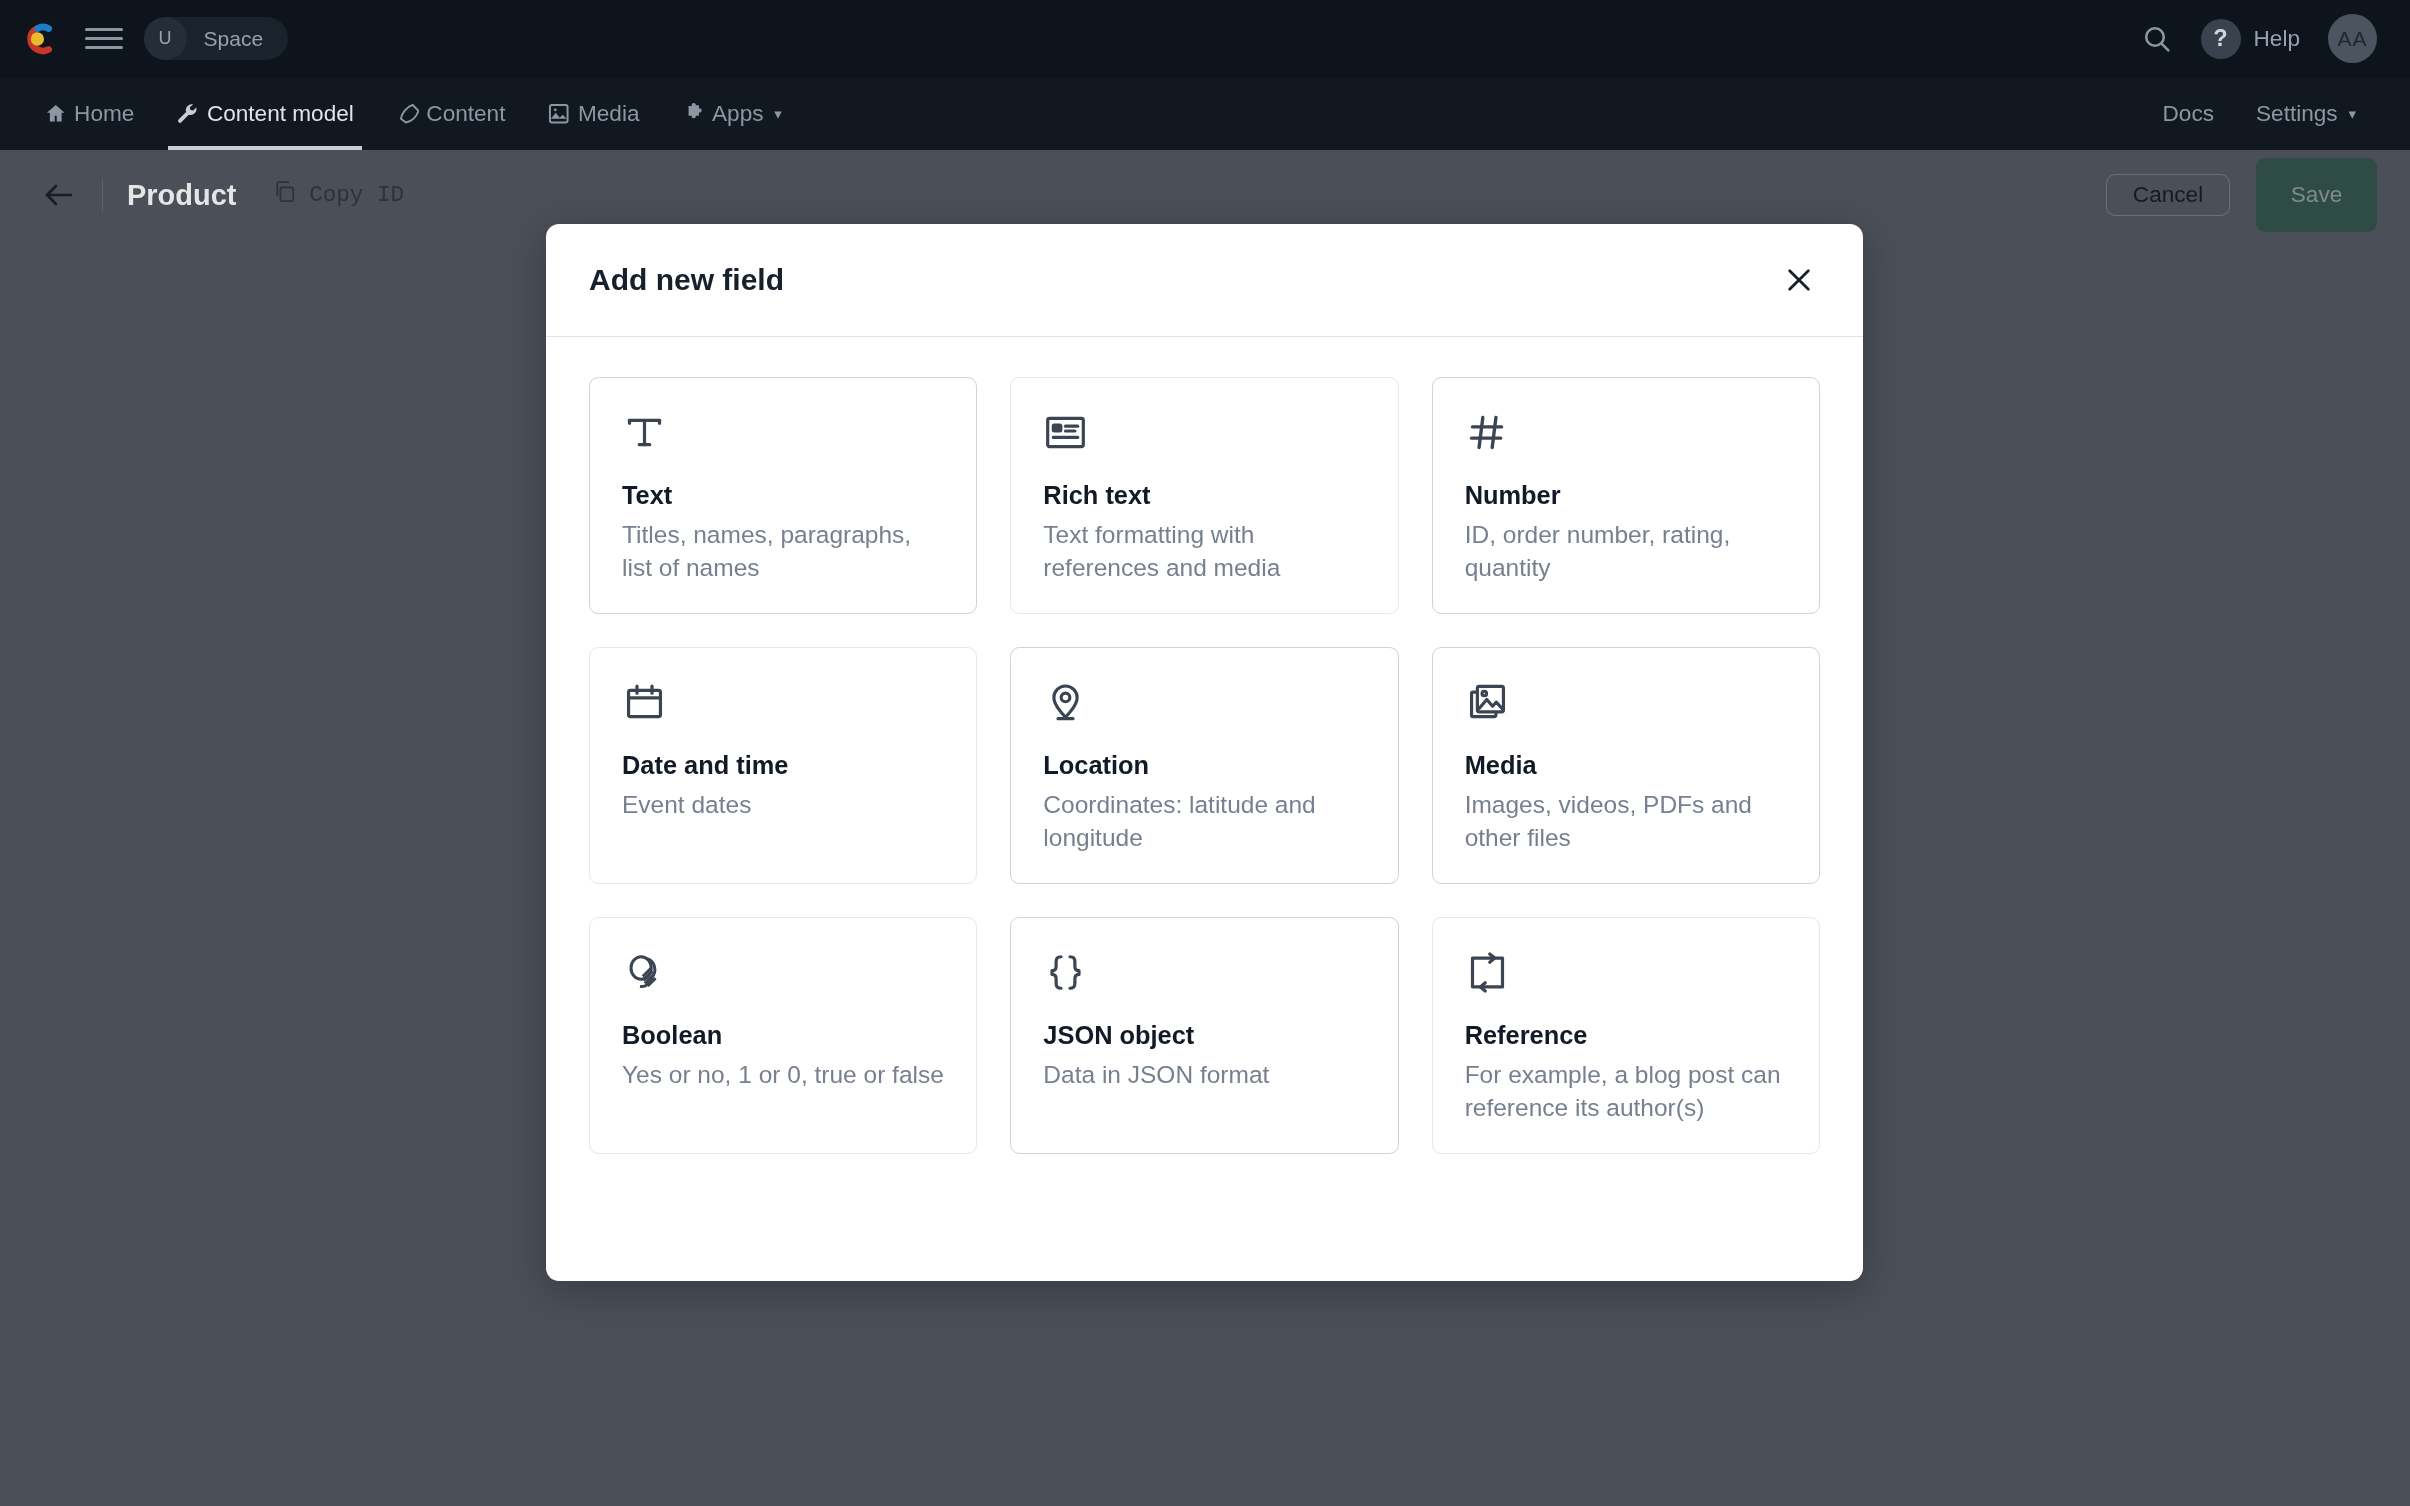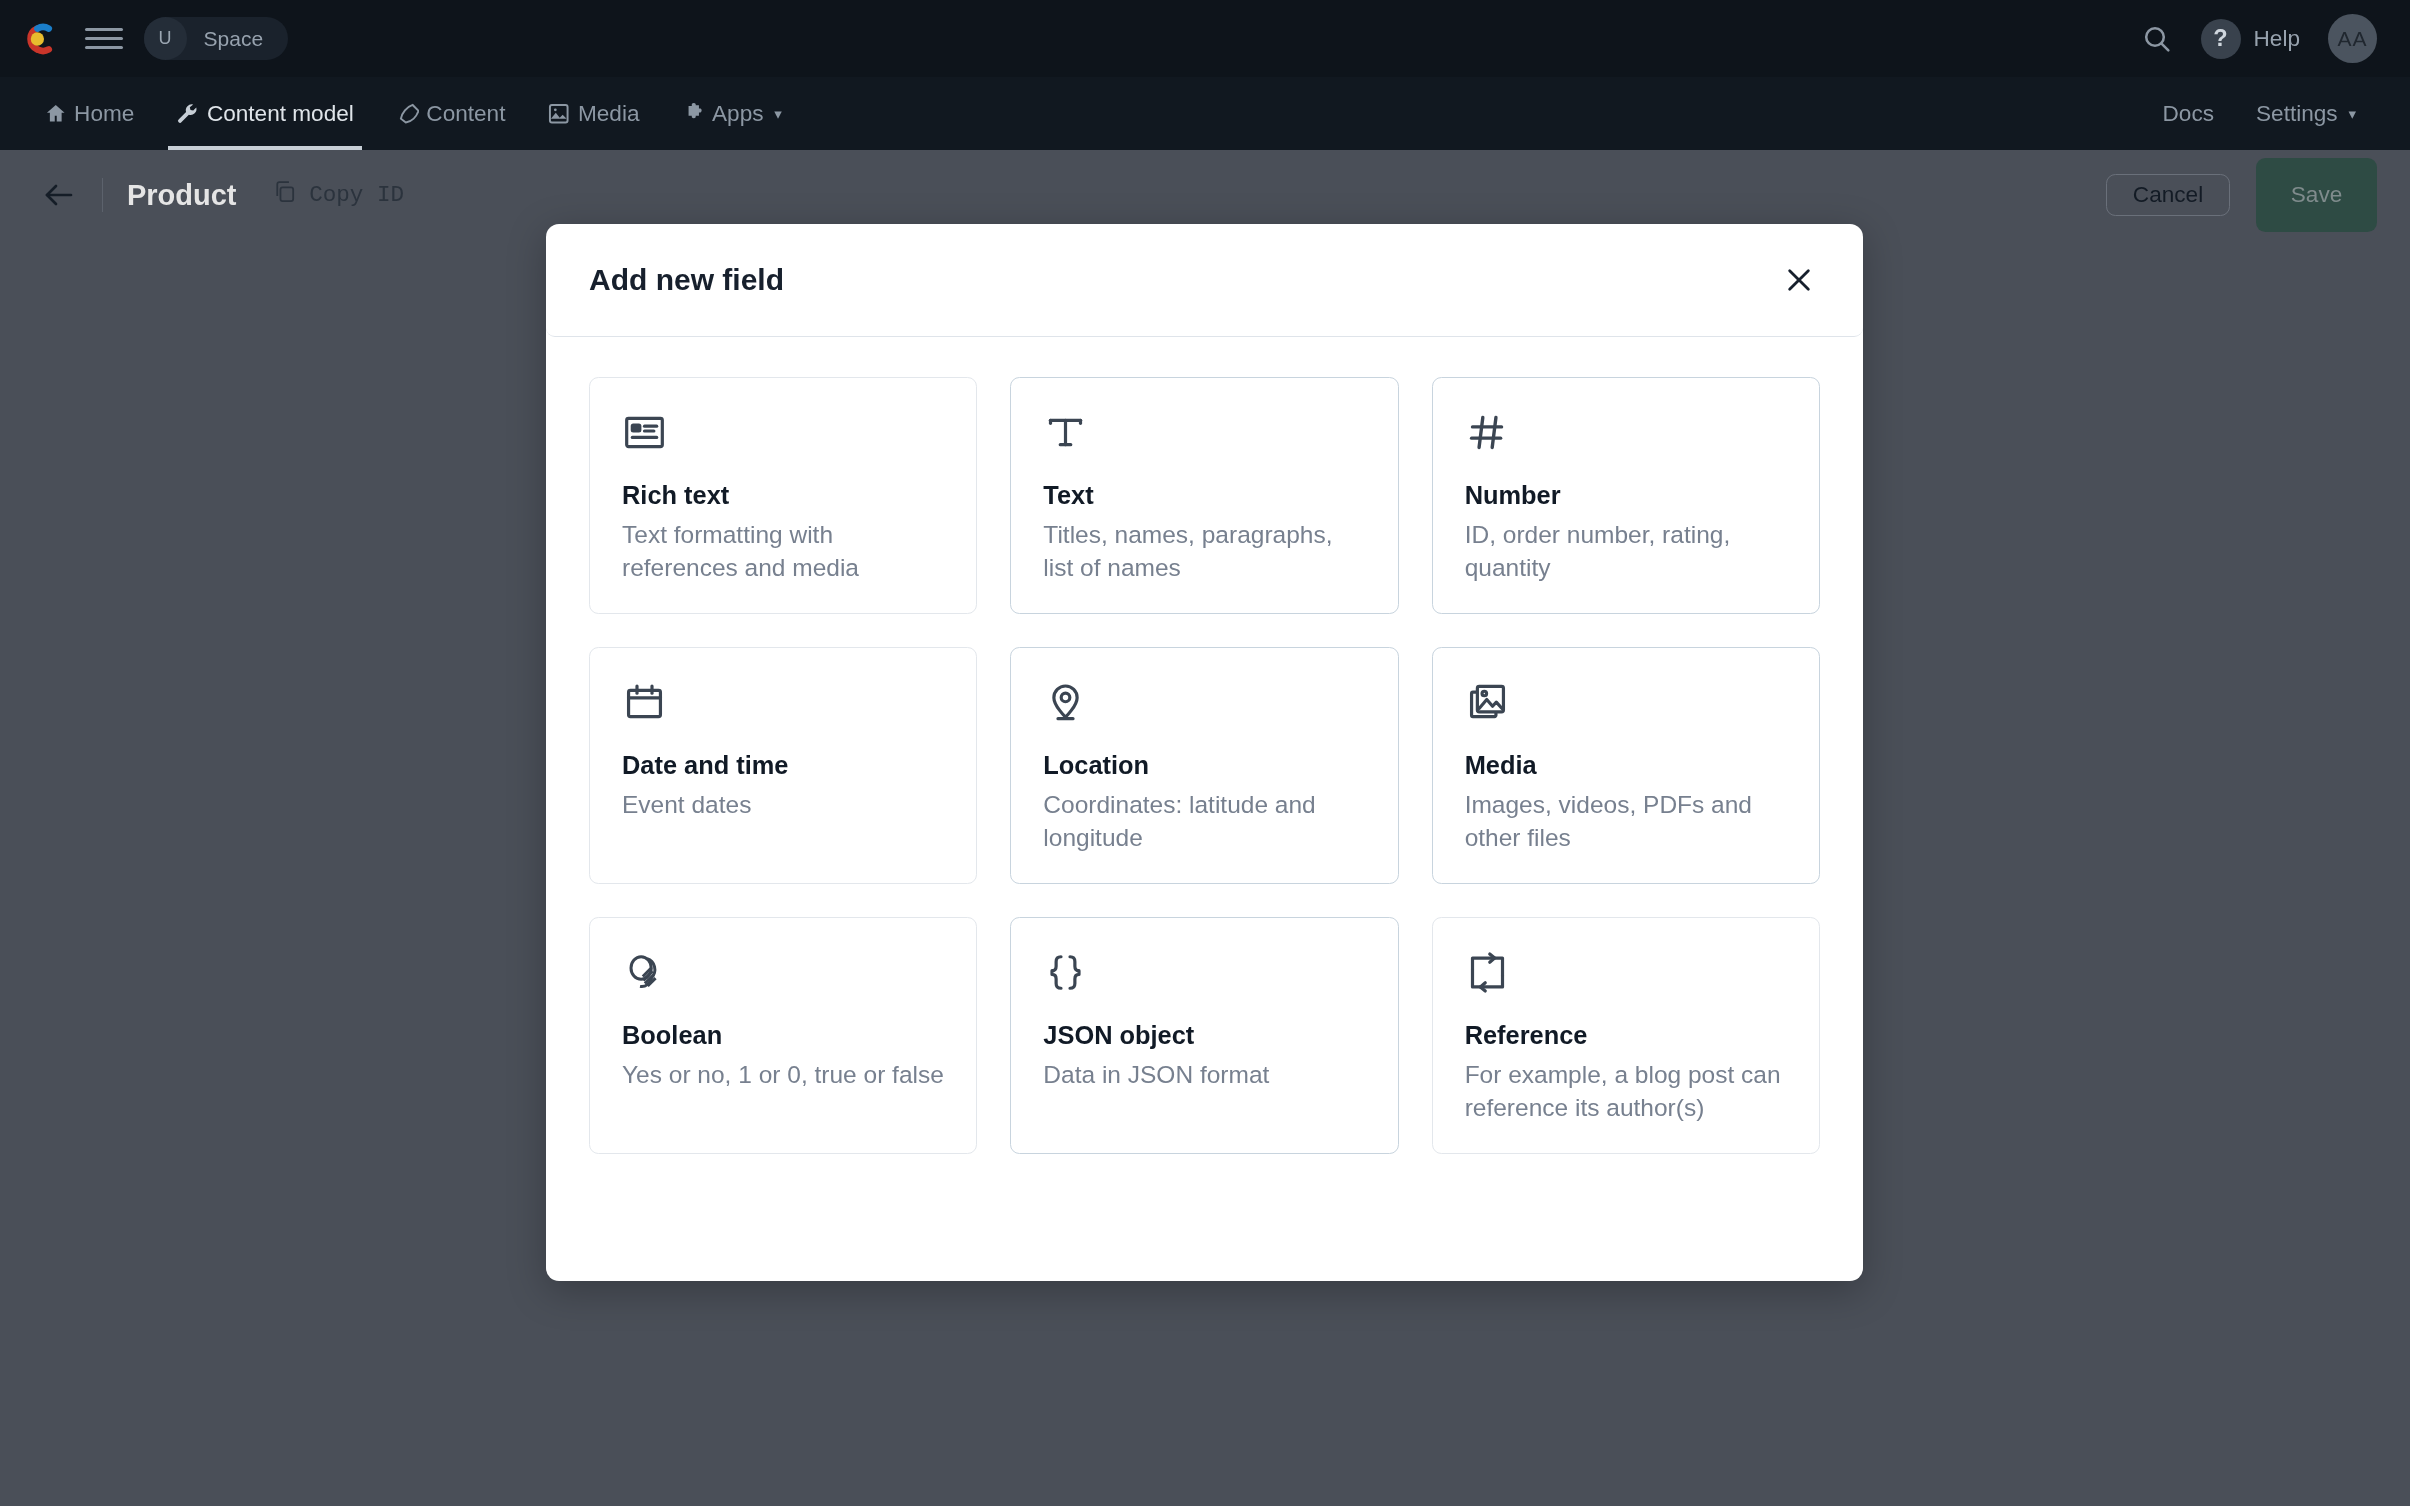--- a/index.html
+++ b/index.html
@@ -130,21 +130,20 @@
     border-radius: 13px;
     box-shadow: 0 9.4px 38px rgba(0,0,0,0.25);
     overflow: hidden;
     z-index: 5;
   }
   .modal-header {
     height: 113px;
     border-bottom: 0.9px solid #dfe4ea;
     display: flex; align-items: center;
     padding: 0 40px 0 43px;
-    border-radius: 9px;
   }
   .modal-title { font-size: 30px; font-weight: bold; color: #17202d; }
   .modal-close {
     margin-left: auto; width: 49px; height: 49px;
     display: flex; align-items: center; justify-content: center;
     cursor: pointer; color: #17202d;
   }
 
   .modal-body { padding: 40px 43px; }
   .card-grid {
@@ -304,46 +303,46 @@
         <svg width="32" height="32" viewBox="0 0 24 24" fill="none" stroke="#17202d" stroke-width="2.1" stroke-linecap="round">
           <line x1="5" y1="5" x2="19" y2="19"></line>
             <line x1="19" y1="5" x2="5" y2="19"></line>
         </svg>
       </div>
     </div>
 
     <div class="modal-body">
       <div class="card-grid">
 
+        <div class="field-card hl">
+          <div class="card-icon">
+            <svg width="45" height="45" viewBox="0 0 24 24" fill="none" stroke="#3b4552" stroke-width="1.7" stroke-linecap="round">
+              <path d="M4 5.5h16"></path>
+                <path d="M4 5.5v1.6"></path>
+                <path d="M20 5.5v1.6"></path>
+              <line x1="12" y1="5.5" x2="12" y2="18.5"></line>
+              <line x1="9.2" y1="18.5" x2="14.8" y2="18.5"></line>
+            </svg>
+          </div>
+          <div class="card-title">Text</div>
+          <div class="card-desc">Titles, names, paragraphs, list of names</div>
+        </div>
+
         <div class="field-card">
           <div class="card-icon">
             <svg width="45" height="45" viewBox="0 0 24 24" fill="none" stroke="#3b4552" stroke-width="1.7">
               <rect x="2.5" y="4.5" width="19" height="15" rx="1"></rect>
               <rect x="5.5" y="8" width="4" height="3.2" rx="0.5" fill="#3b4552"></rect>
               <line x1="12" y1="8.6" x2="18.5" y2="8.6" stroke-linecap="round"></line>
               <line x1="12" y1="11.2" x2="17" y2="11.2" stroke-linecap="round"></line>
               <line x1="5.5" y1="14.6" x2="18.5" y2="14.6" stroke-linecap="round"></line>
             </svg>
           </div>
           <div class="card-title">Rich text</div>
           <div class="card-desc">Text formatting with references and media</div>
-        </div>
-
-        <div class="field-card hl">
-          <div class="card-icon">
-            <svg width="45" height="45" viewBox="0 0 24 24" fill="none" stroke="#3b4552" stroke-width="1.7" stroke-linecap="round">
-              <path d="M4 5.5h16"></path>
-                <path d="M4 5.5v1.6"></path>
-                <path d="M20 5.5v1.6"></path>
-              <line x1="12" y1="5.5" x2="12" y2="18.5"></line>
-              <line x1="9.2" y1="18.5" x2="14.8" y2="18.5"></line>
-            </svg>
-          </div>
-          <div class="card-title">Text</div>
-          <div class="card-desc">Titles, names, paragraphs, list of names</div>
         </div>
 
         <div class="field-card hl">
           <div class="card-icon">
             <svg width="45" height="45" viewBox="0 0 24 24" fill="none" stroke="#3b4552" stroke-width="1.8" stroke-linecap="round">
               <line x1="9.5" y1="4" x2="7.5" y2="20"></line>
                 <line x1="16.5" y1="4" x2="14.5" y2="20"></line>
               <line x1="4" y1="9" x2="19.5" y2="9"></line>
                 <line x1="3.5" y1="15" x2="19" y2="15"></line>
             </svg>

